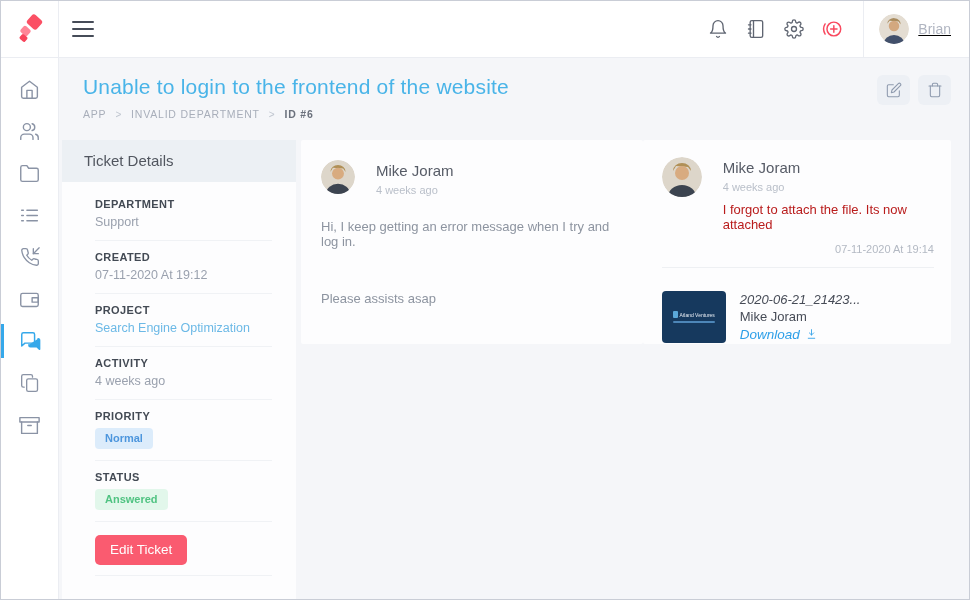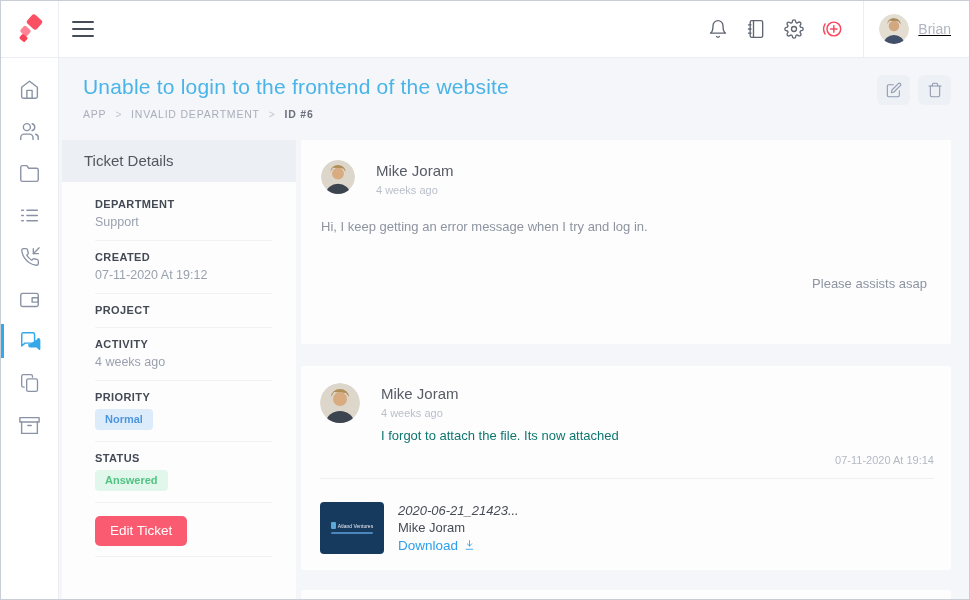--- a/index.html
+++ b/index.html
@@ -49,43 +49,43 @@
   .field-label { font-size:11px; font-weight:700; color:#434a54; letter-spacing:.4px; }
   .field-value { margin-top:5px; font-size:12.5px; color:#9aa1ae; }
   .field-value.link { color:#6cb9e6; cursor:pointer; }
   .badge { display:inline-block; margin-top:6px; font-size:11px; font-weight:700; padding:4px 10px 5px; border-radius:4px; }
   .badge.blue { background:#dcecfb; color:#4d96dd; }
   .badge.green { background:#e2f7eb; color:#50c382; }
   .panel-footer { padding:13px 0 10px; border-bottom:1px solid #f0f2f5; }
   .edit-ticket-btn { background:#fa5b70; color:#fff; border:none; border-radius:5px; font-size:13.5px; font-family:inherit; padding:7px 15px 8px; cursor:pointer; }
 
   
-  .thread { flex:1; display:flex; flex-direction:column; overflow:hidden; }
+  .thread { flex:1; display:flex; overflow:hidden; }
   .msg-card { background:#fdfdfe; border-radius:2px; }
   .card1 { height:204px; min-height:204px; padding:20px 24px 0 20px; margin-bottom:22px; }
   .msg-head { display:flex; align-items:flex-start; gap:21px; }
   .msg-name { font-size:15px; color:#565b66; padding-top:2px; }
   .msg-time { font-size:11px; color:#b9bfc9; margin-top:5px; }
   .msg-line1 { font-size:13px; color:#8d94a0; margin-top:23px; }
-  .msg-line2 { font-size:13px; color:#8d94a0; margin-top:42px;text-align:right; }
+  .msg-line2 { font-size:13px; color:#8d94a0; margin-top:42px; }
 
   .card2 { height:204px; min-height:204px; padding:17px 17px 0 19px; margin-bottom:20px; }
-  .msg-body { font-size:13px; color:#0f766e; margin-top:9px; }
+  .msg-body { font-size:13px; color:#b91c1c; margin-top:9px; }
   .msg-stamp { text-align:right; font-size:11px; color:#b3b9c3; margin-top:11px; }
   .msg-divider { border:none; border-top:1px solid #eef0f3; margin-top:12px; }
   .attachment-row { display:flex; gap:14px; margin-top:23px; }
   .attach-thumb { width:64px; height:52px; background:#16395e; border-radius:4px; flex:none; display:flex; flex-direction:column; align-items:center; justify-content:center; cursor:pointer; }
   .thumb-line { display:flex; align-items:center; gap:2px; }
   .thumb-dot { width:5px; height:7px; background:#5aa7d8; border-radius:1px; }
   .thumb-text { font-size:5px; color:#e9eef5; white-space:nowrap; }
   .thumb-bar { width:42px; height:2px; background:#4d86b8; margin-top:3px; border-radius:1px; }
   .attach-info { display:flex; flex-direction:column; gap:2px; padding-top:1px; }
   .attach-name { font-size:13px; color:#474c57;font-style:italic; }
   .attach-user { font-size:13px; color:#474c57; }
-  .attach-download { display:flex; align-items:center; gap:5px; font-size:13.5px; color:#2d9fe8; cursor:pointer; margin-top:1px; }
+  .attach-download { display:flex; align-items:center; gap:5px; font-size:13.5px; color:#2d9fe8; cursor:pointer; margin-top:1px;font-style:italic; }
   .attach-download svg { stroke:#2d9fe8; }
 
   .card3 { flex:1; min-height:8px; }
 
   svg.stroke-ic { fill:none; stroke-width:1.6; stroke-linecap:round; stroke-linejoin:round; }
 </style>
 </head>
 <body>
 
 <div class="app">
@@ -251,20 +251,21 @@
             <div class="field">
               <div class="field-label">DEPARTMENT</div>
               <div class="field-value">Support</div>
             </div>
             <div class="field">
               <div class="field-label">CREATED</div>
               <div class="field-value">07-11-2020 At 19:12</div>
             </div>
             <div class="field">
               <div class="field-label">PROJECT</div>
+              <div class="field-value link">Search Engine Optimization</div>
             </div>
             <div class="field">
               <div class="field-label">ACTIVITY</div>
               <div class="field-value">4 weeks ago</div>
             </div>
             <div class="field">
               <div class="field-label">PRIORITY</div>
               <span class="badge blue">Normal</span>
             </div>
             <div class="field">

